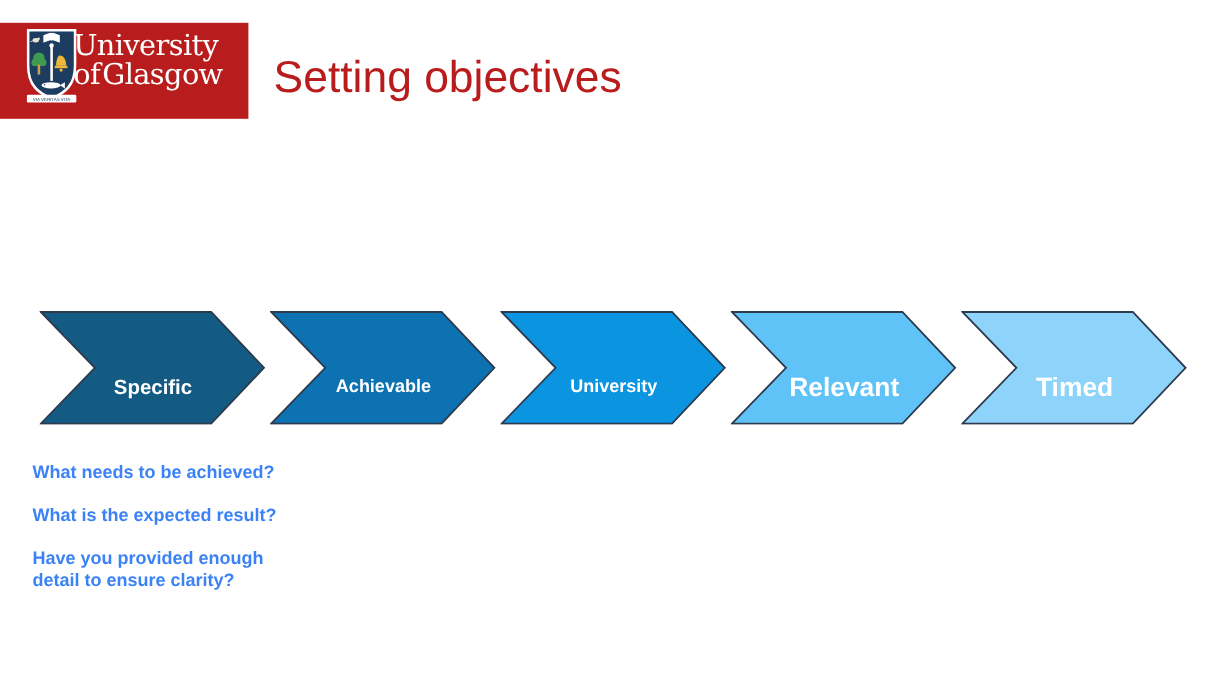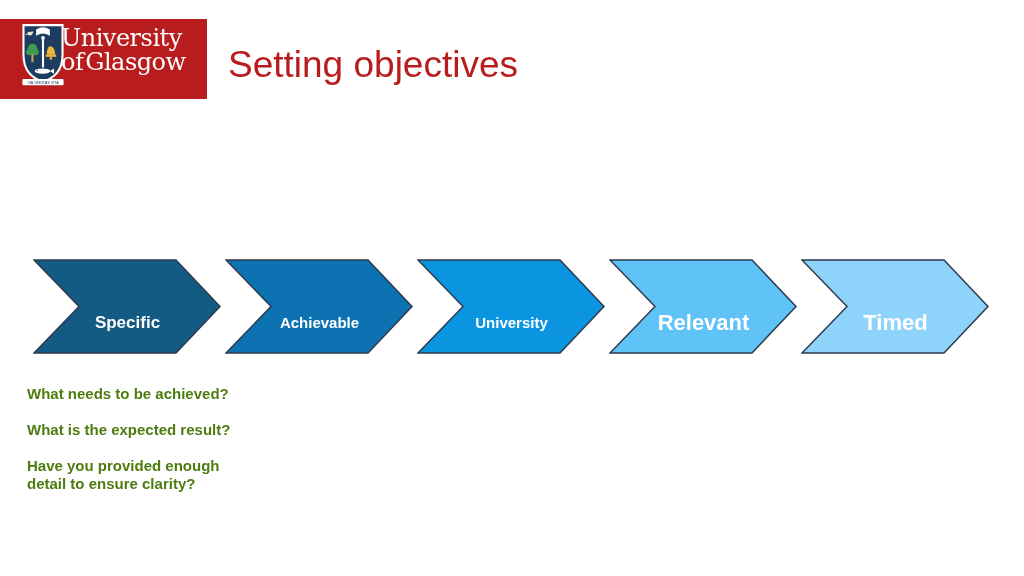--- a/index.html
+++ b/index.html
@@ -40,21 +40,21 @@
   }
   .chevron:nth-child(1) .chev-label{font-size:17px;}
   .chevron:nth-child(2) .chev-label{font-size:15px;}
   .chevron:nth-child(3) .chev-label{font-size:15px;}
   .chevron:nth-child(4) .chev-label{font-size:22px;}
   .chevron:nth-child(5) .chev-label{font-size:22px;}
   
   .questions{position:absolute;left:27px;top:385px;width:300px;}
   .questions p{
     margin:0 0 18px 0;font-size:15px;line-height:18px;font-weight:bold;
-    color:#4d7c0f;white-space:pre-line;
+    color:#3b82f6;white-space:pre-line;
   }
 </style>
 </head>
 <body>
 
 <div class="slide">
 
   <div class="logo-box">
     <svg class="crest" viewBox="0 0 90 125">
 

